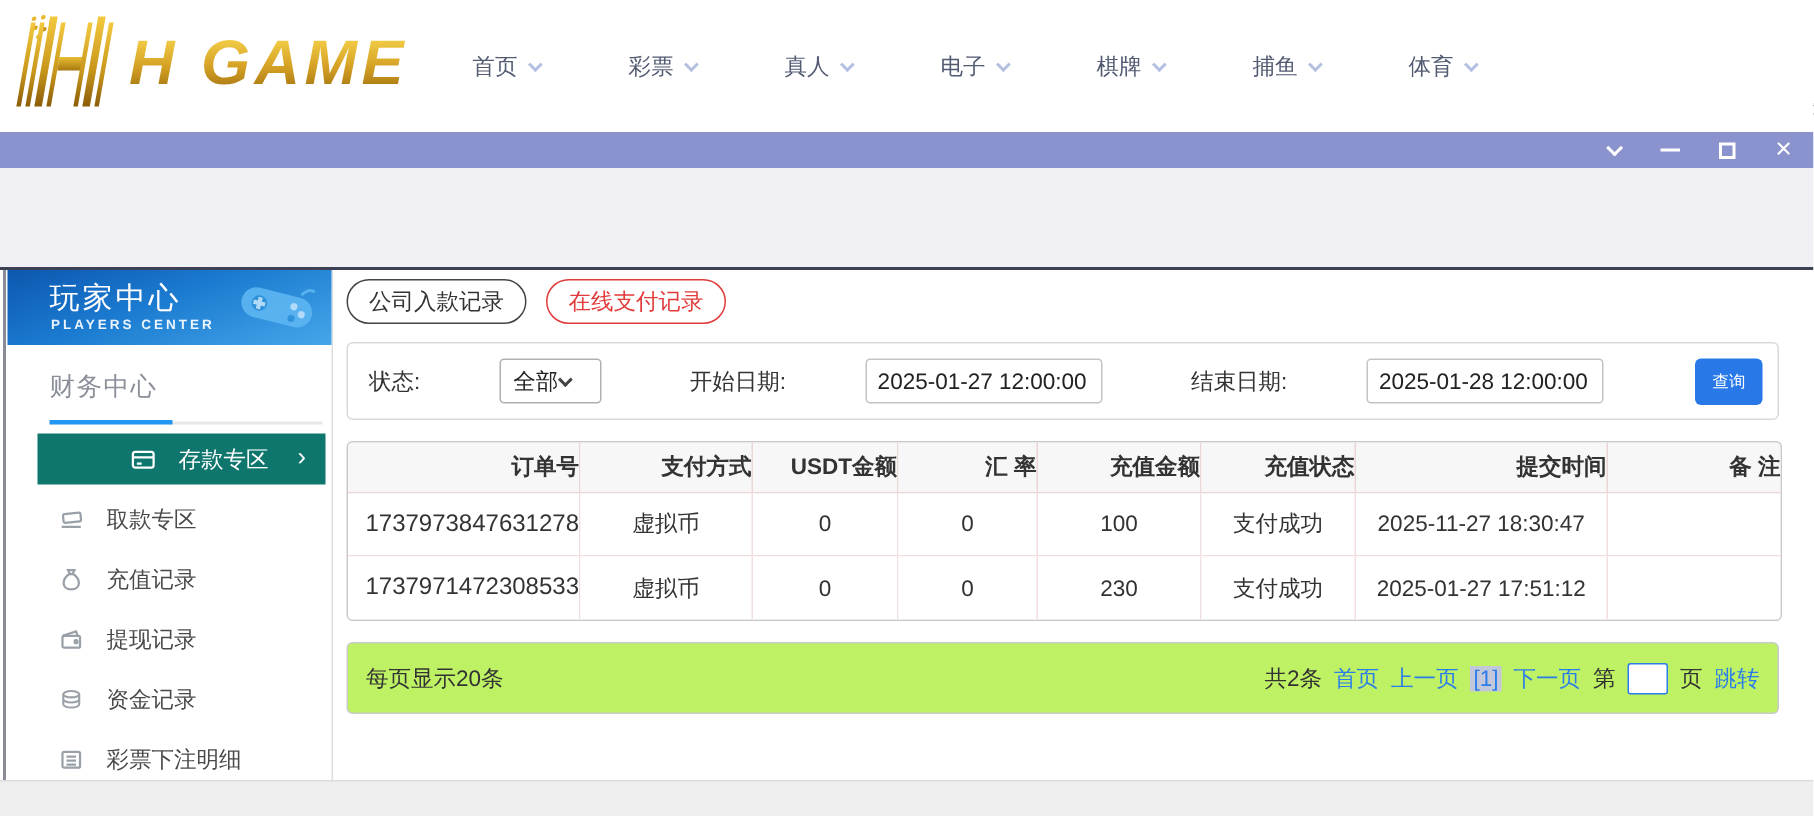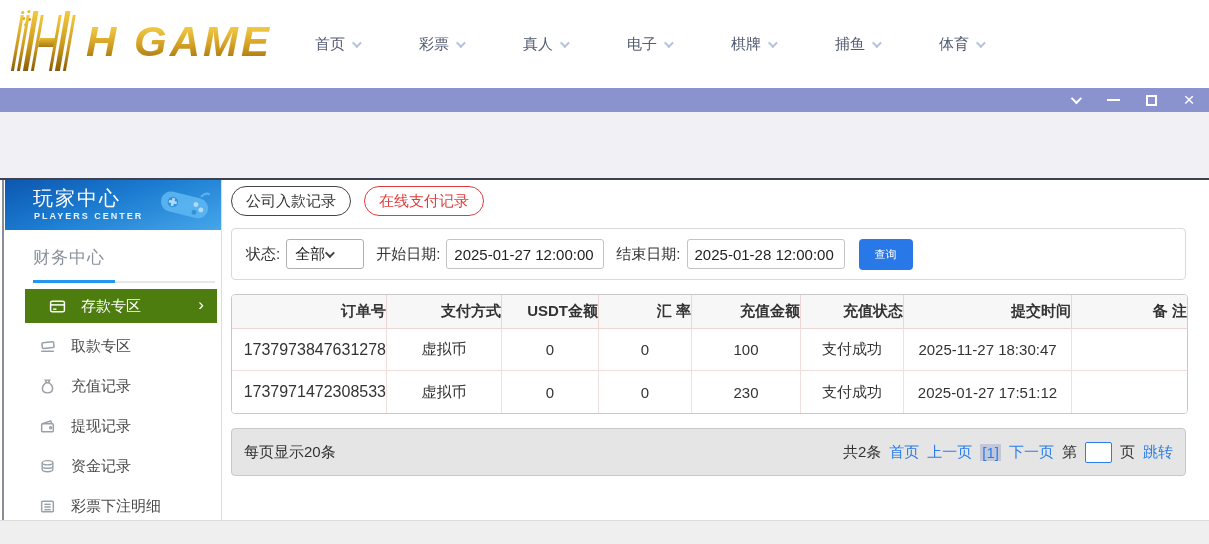--- a/index.html
+++ b/index.html
@@ -56,45 +56,45 @@
   .sidebar { position:absolute; left:5px; top:0; width:217px; height:340px; background:#fff; border-right:1px solid #ddd; }
   .sb-header { position:relative; height:50px; background:linear-gradient(160deg,#0d57b0 0%,#1b7bd0 45%,#46a6ea 100%); overflow:hidden; }
   .sb-title { position:absolute; left:28px; top:5px; color:#fff; font-size:20px; letter-spacing:2px;text-align:center; }
   .sb-sub { position:absolute; left:29px; top:31px; color:#eaf4fd; font-size:9px; letter-spacing:2px; font-weight:bold; }
   .sb-pad { position:absolute; right:10px; top:4px; opacity:.9; transform:rotate(14deg); }
   .sb-section { padding:16px 0 0 28px; font-size:17px; color:#8a8f99; letter-spacing:1px; }
   .sb-divider { margin:12px 6px 6px 28px; height:2px; background:#e7e7e7; position:relative; }
   .sb-divider i { position:absolute; left:0; top:-1px; width:82px; height:3px; background:#2196f3; display:block; }
   .sb-item { height:40px; display:flex; align-items:center; padding-left:34px; gap:15px; font-size:15px; color:#4a4a4a; cursor:pointer; }
   .sb-item .ic { color:#9aa0a8; display:flex; }
-  .sb-item.active { height:34px; margin:0 4px 3px 20px; padding-left:24px; background:#4d7c0f; color:#fff; position:relative; }
+  .sb-item.active { height:34px; margin:0 4px 3px 20px; padding-left:24px; background:#0f766e; color:#fff; position:relative;justify-content:center; }
   .sb-item.active .ic { color:#fff; }
   .sb-item.active .arrow { position:absolute; right:13px; top:6px; color:#fff; font-size:17px; }
 
   
   .main { position:absolute; left:231px; top:6px; width:955px; }
   .tabs { display:flex; gap:13px; }
   .tab { height:30px; padding:0 14px; display:flex; align-items:center; border:1px solid #444; border-radius:15px; background:#fff; font-size:15px; color:#333; cursor:pointer; }
   .tab.active { border-color:#e23b3b; color:#e23b3b; }
 
-  .filterbox { margin-top:12px; border:1px solid #d9d9d9; border-radius:4px; height:52px; display:flex; align-items:center; padding:0 10px; background:#fff; }
+  .filterbox { margin-top:12px; border:1px solid #d9d9d9; border-radius:4px; height:52px; display:flex; align-items:center; padding:0 10px; background:#fff;gap:47px; }
   .f-label { font-size:15px; color:#333; margin:0 6px 0 4px; white-space:nowrap; }
   .select { width:78px; height:30px; border:1px solid #b0b0b0; border-radius:3px; display:flex; align-items:center; justify-content:flex-start; padding:0 8px; font-size:15px; color:#222; background:#fff; cursor:pointer; }
   .sel-caret { width:7px; height:7px; border-right:2px solid #444; border-bottom:2px solid #444; transform:rotate(45deg) translateY(-2px); }
   .f-input { width:158px; height:30px; border:1px solid #c4c4c4; border-radius:3px; padding:0 7px; font-size:15px; color:#222; font-family:"Liberation Sans","DejaVu Sans",sans-serif; }
   .btn-query { margin-left:14px; width:54px; height:31px; background:#2878e8; color:#fff; border:none; border-radius:4px; font-size:11px; cursor:pointer; }
 
   .datatable { margin-top:14px; width:955px; border:1px solid #c9c9c9; border-radius:4px; border-collapse:separate; border-spacing:0; overflow:hidden; table-layout:fixed; background:#fff; }
   .datatable th { height:34px; background:#f7f7f7; font-size:15px; color:#333; font-weight:bold; border-right:1px solid #ecd5d5; border-bottom:1px solid #ecd5d5; text-align:right; }
   .datatable td { height:42px; font-size:15px; color:#333; text-align:center; border-right:1px solid #f2dede; border-bottom:1px solid #f2dede; background:#fff; overflow:hidden; white-space:nowrap; }
   .datatable th:last-child, .datatable td:last-child { border-right:none; }
   .datatable tr:last-child td { border-bottom:none; }
   .datatable td.order { text-align:right; padding-left:1px; font-size:16px; }
 
-  .pagebar { margin-top:14px; border:1px solid #c9c9c9; border-radius:4px; height:48px; display:flex; align-items:center; justify-content:space-between; padding:0 12px; background:#e5e5e5; }
+  .pagebar { margin-top:14px; border:1px solid #c9c9c9; border-radius:4px; height:48px; display:flex; align-items:center; justify-content:space-between; padding:0 12px; background:#bef264; }
   .pp-left { font-size:15px; color:#333; }
   .pp-right { display:flex; align-items:center; gap:8px; font-size:15px; }
   .pp-total { color:#333; }
   .pp-link { color:#2b7de9; cursor:pointer; }
   .pp-cur { color:#2b7de9; background:#c3c7da; padding:0 2px; cursor:default; }
   .pp-txt { color:#333; }
   .pp-jump-input { width:27px; height:21px; border:1px solid #2b7de9; border-radius:2px; }
 
   .bottom-strip { position:absolute; left:0; top:520px; width:1209px; height:24px; background:#efefef; border-top:1px solid #dcdcdc; z-index:2; }
 </style>

